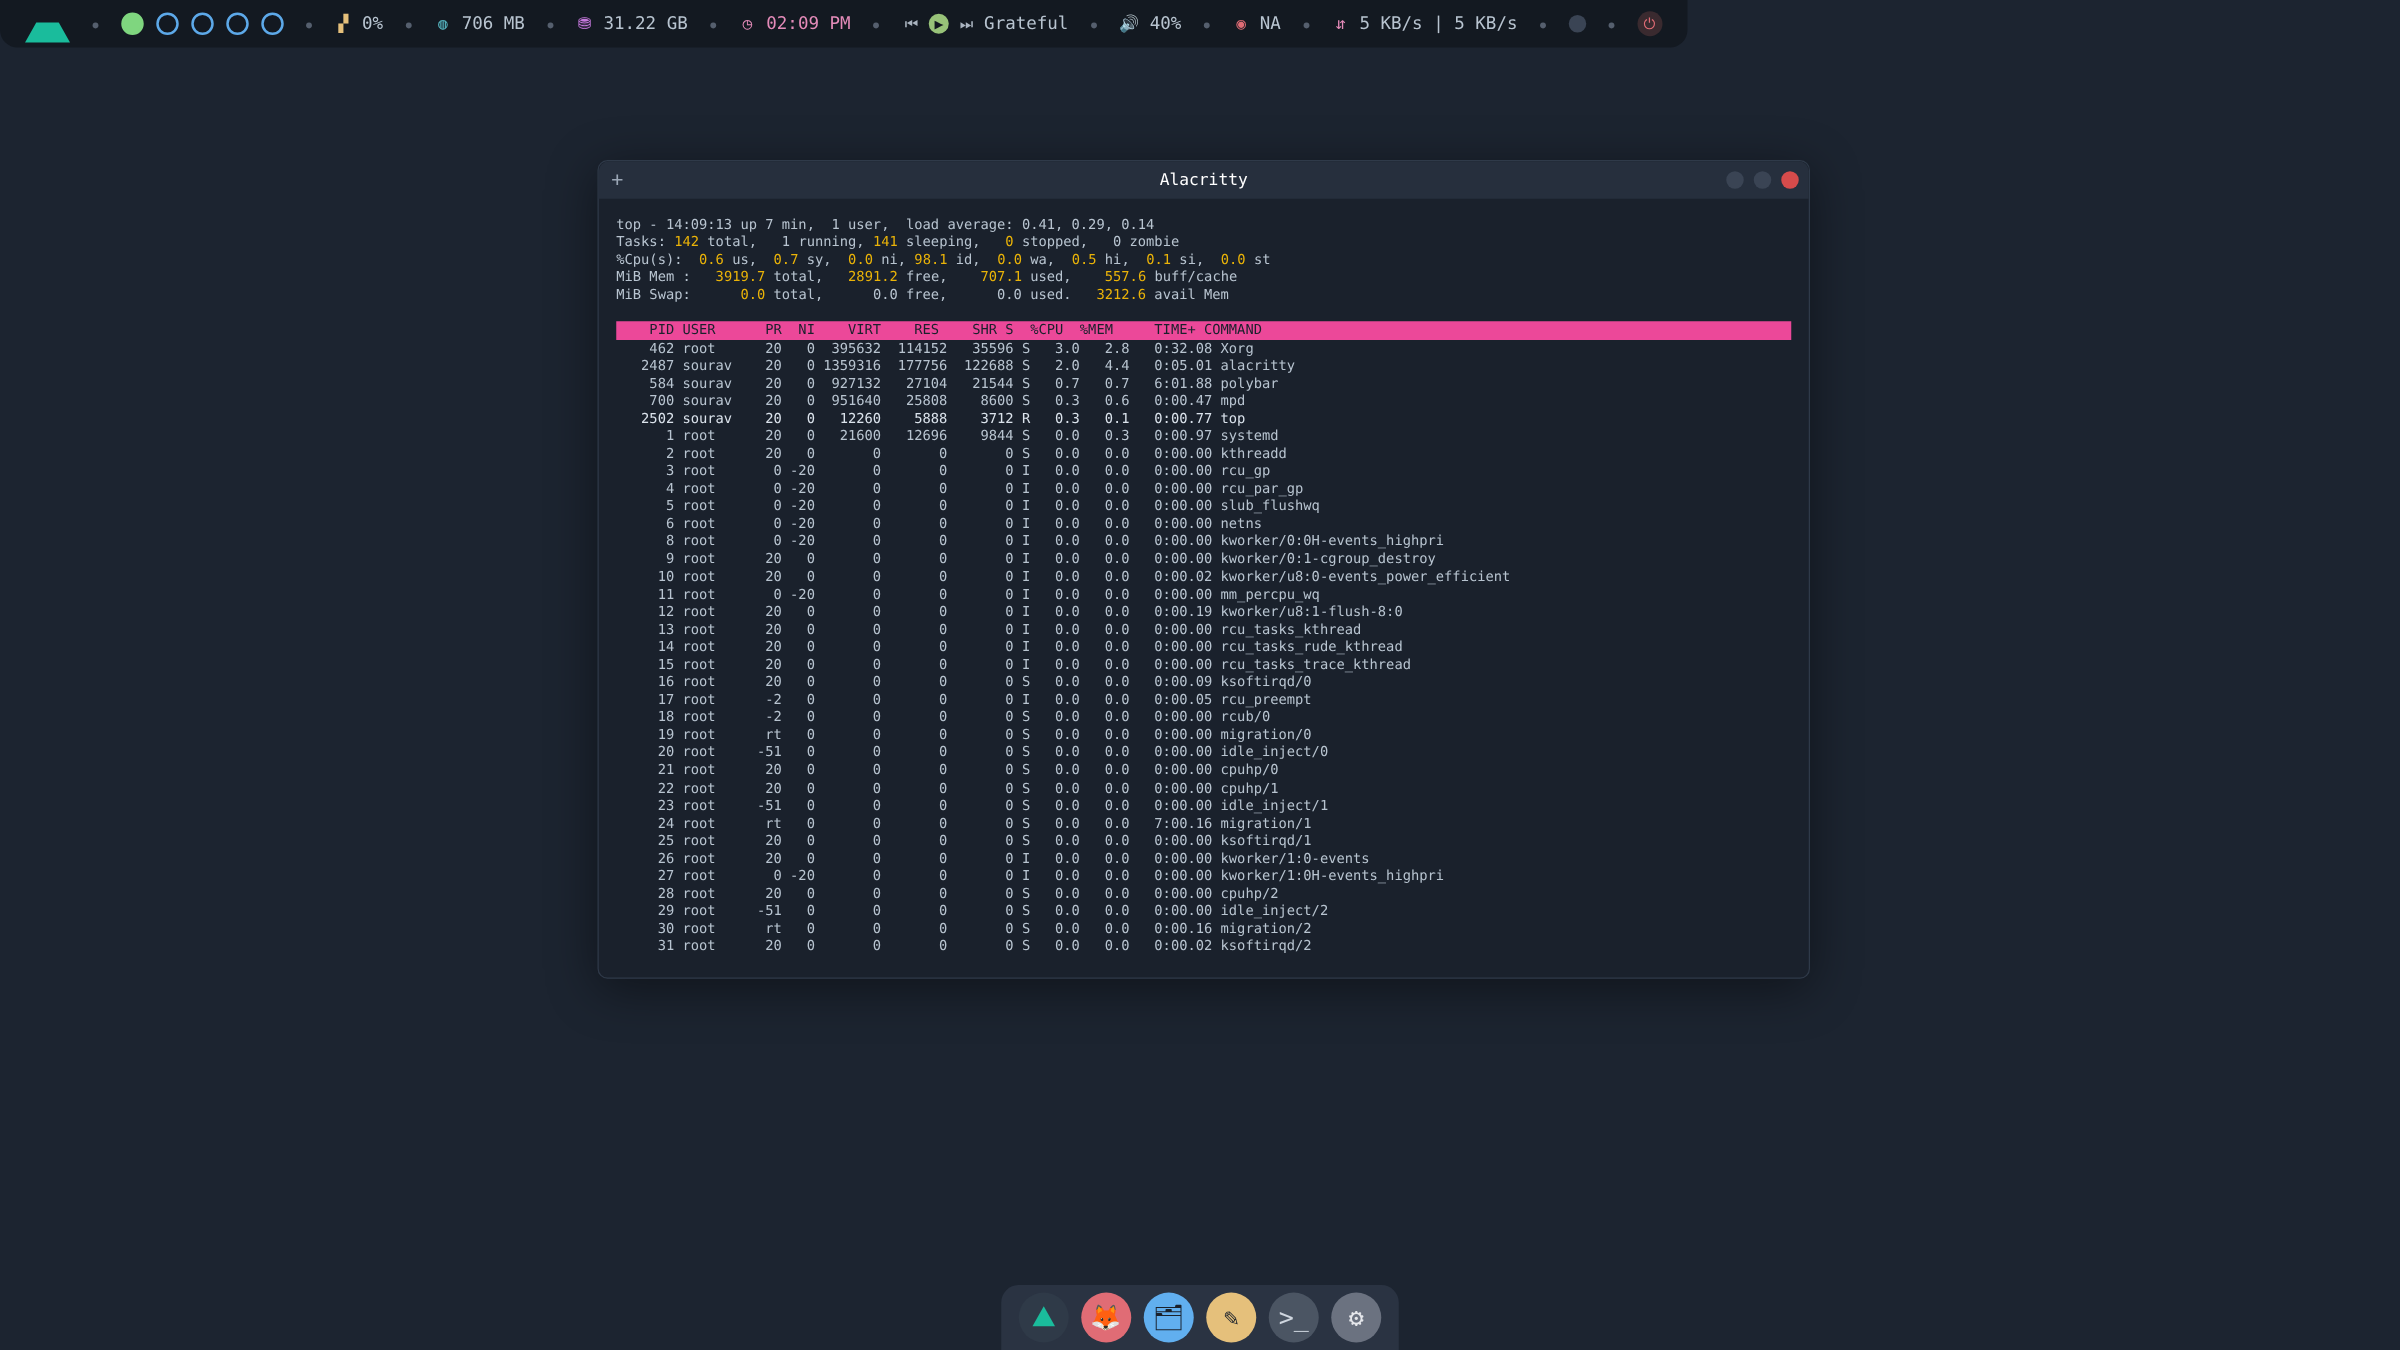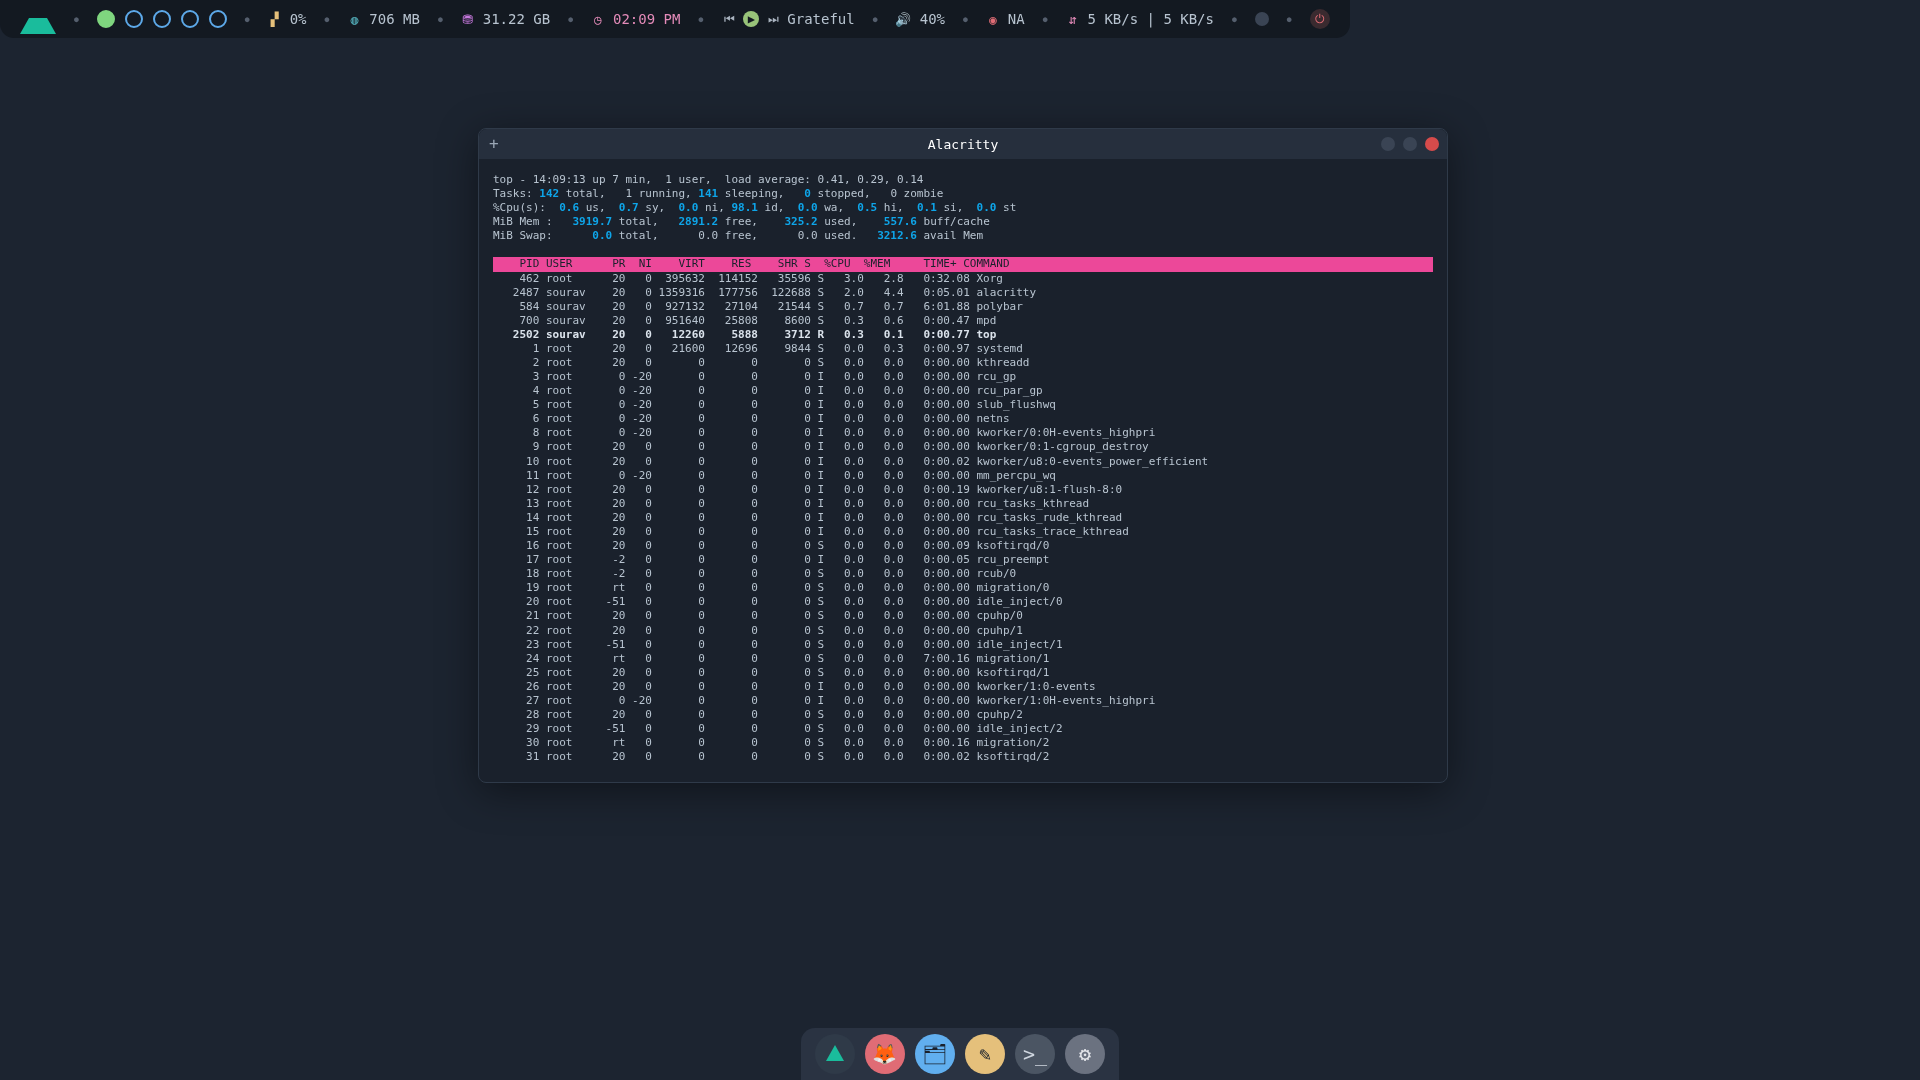--- a/index.html
+++ b/index.html
@@ -20,24 +20,24 @@
   .tinydot{color:#555f6e;font-size:8px}
   
   #win{position:absolute;left:478px;top:128px;width:968px;border:1px solid #2f3a49;border-radius:8px;background:#1a212c;box-shadow:0 8px 40px rgba(0,0,0,.45)}
   #tbar{height:30px;background:#262f3d;border-radius:8px 8px 0 0;display:flex;align-items:center;position:relative;font-size:13px}
   #newtab{position:absolute;left:10px;color:#9aa6b5;font-size:16px;line-height:1}
   #ttl{flex:1;text-align:center;color:#ffffff}
   #wbtns{position:absolute;right:8px;display:flex;gap:8px;align-items:center}
   .wb{width:14px;height:14px;border-radius:50%;display:inline-block}
   .wb.min{background:#3a4454}.wb.max{background:#3a4454}.wb.close{background:#d64b4b}
   #term{padding:14px 14px 18px 14px;font-size:11px;line-height:1.28;white-space:pre;color:#b8c4d0}
-  .b{font-weight:bold;color:#0ea5e9}
+  .b{font-weight:normal;color:#eab308}
   .hdr{background:#ec4899;color:#1a212c;display:inline-block;width:100%}
   .row{display:inline-block;width:100%}
-  .row.boldrow{color:#dbe3ec;font-weight:bold}
+  .row.boldrow{color:#dbe3ec;font-weight:normal}
   
   #dock{position:absolute;bottom:0;left:50%;transform:translateX(-50%);display:flex;gap:10px;padding:6px 14px;background:#2a3342;border-radius:14px 14px 0 0}
   .dicon{width:40px;height:40px;border-radius:50%;display:flex;align-items:center;justify-content:center;font-size:20px;color:#1a212c}
   .d1{background:#2f3a48;color:#1abc9c}
   .d2{background:#e06c75}
   .d3{background:#61afef}
   .d4{background:#e5c07b}
   .d5{background:#4b5563;color:#cfd6df}
   .d6{background:#6b7280;color:#e5e7eb}
   .darch{width:0;height:0;border-left:9px solid transparent;border-right:9px solid transparent;border-bottom:16px solid #1abc9c;margin-top:-3px}
@@ -115,21 +115,21 @@
     <span id="ttl">Alacritty</span>
     <span id="wbtns">
       <span class="wb min"></span>
       <span class="wb max"></span>
       <span class="wb close"></span>
     </span>
   </div>
   <div id="term">top - 14:09:13 up 7 min,  1 user,  load average: 0.41, 0.29, 0.14
 Tasks: <span class="b"><span class="b">1</span>42</span> total,   1 running, <span class="b">141</span> sleeping,   <span class="b"><span class="b">0</span></span> stopped,   0 zombie
 %Cpu(s):  <span class="b">0.6</span> us,  <span class="b">0.7</span> sy,  <span class="b">0.0</span> ni, <span class="b">98.1</span> id,  <span class="b">0.0</span> wa,  <span class="b">0.5</span> hi,  <span class="b">0.1</span> si,  <span class="b">0.0</span> st
-MiB Mem :   <span class="b">3919.7</span> total,   <span class="b">2891.2</span> free,    <span class="b">325.2</span> used,    <span class="b">557.6</span> buff/cache
+MiB Mem :   <span class="b">3919.7</span> total,   <span class="b">2891.2</span> free,    <span class="b">707.1</span> used,    <span class="b">557.6</span> buff/cache
 MiB Swap:      <span class="b"><span class="b"><span class="b">0.0</span></span></span> total,      0.0 free,      0.0 used.   <span class="b">3212.6</span> avail Mem
 
 <span class="hdr">    PID USER      PR  NI    VIRT    RES    SHR S  %CPU  %MEM     TIME+ COMMAND                      </span>
 <span class="row">    462 root      20   0  395632  114152   35596 S   3.0   2.8   0:32.08 Xorg</span>
 <span class="row">   2487 sourav    20   0 1359316  177756  122688 S   2.0   4.4   0:05.01 alacritty</span>
 <span class="row">    584 sourav    20   0  927132   27104   21544 S   0.7   0.7   6:01.88 polybar</span>
 <span class="row">    700 sourav    20   0  951640   25808    8600 S   0.3   0.6   0:00.47 mpd</span>
 <span class="row boldrow">   2502 sourav    20   0   12260    5888    3712 R   0.3   0.1   0:00.77 top</span>
 <span class="row">      1 root      20   0   21600   12696    9844 S   0.0   0.3   0:00.97 systemd</span>
 <span class="row">      2 root      20   0       0       0       0 S   0.0   0.0   0:00.00 kthreadd</span>

